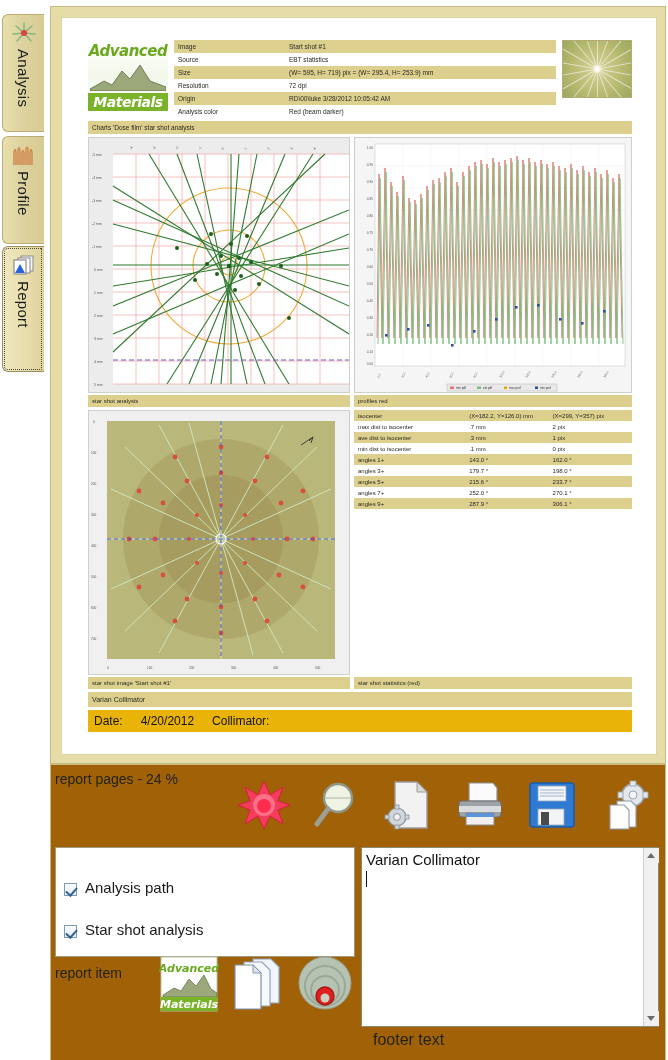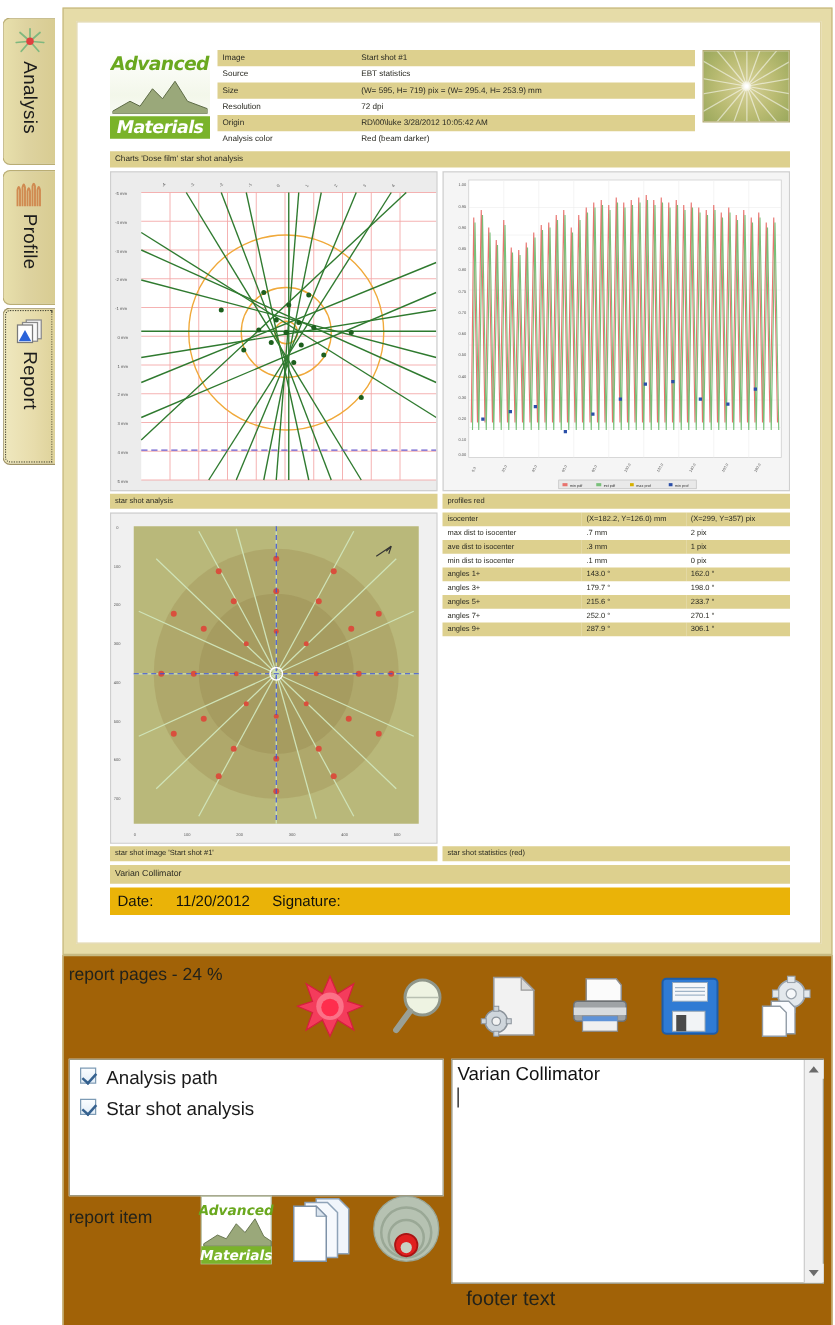--- a/index.html
+++ b/index.html
@@ -151,21 +151,21 @@
     display: flex; align-items: center; gap: 18px;
   }
   .tbtn { width: 54px; height: 52px; position: relative; cursor: pointer; }
 
   .checks {
     position: absolute; left: 4px; top: 82px;
     width: 300px; height: 110px;
     background: #ffffff; border: 1px solid #9e9a82;
     padding: 6px 0 0 8px;
   }
-  .chk { display: flex; align-items: flex-start; height: 25px; }
+  .chk { display: flex; align-items: flex-end; height: 25px; margin-top: 17px; }
   .chk .bx {
     width: 13px; height: 13px; border: 1px solid #7d9bb5;
     background: linear-gradient(to bottom,#fafdff,#e3eef7);
     position: relative; margin-right: 8px; flex: 0 0 13px;
   }
   .chk .bx::after {
     content: ""; position: absolute; left: 3px; top: 1px;
     width: 5px; height: 9px; border: solid #35618f;
     border-width: 0 2px 2px 0; transform: rotate(42deg);
   }
@@ -681,23 +681,23 @@
         <div class="cap-row">
           <div class="cap" style="width:262px">star shot image 'Start shot #1'</div>
           <div class="cap" style="width:278px">star shot statistics (red)</div>
         </div>
 
         <div class="band tall" style="margin-top:3px;">Varian Collimator</div>
 
         <div class="sig">
           <span>Date:</span>
           <span class="sp"></span>
-          <span>11/20/2012</span>
+          <span>4/20/2012</span>
           <span class="sp"></span>
-          <span>Signature:</span>
+          <span>Collimator:</span>
         </div>
 
       </div>
     </div>
   </div>
 
   <div class="lower">
 
     <div class="pages-label">report pages - 24 %</div>
 

